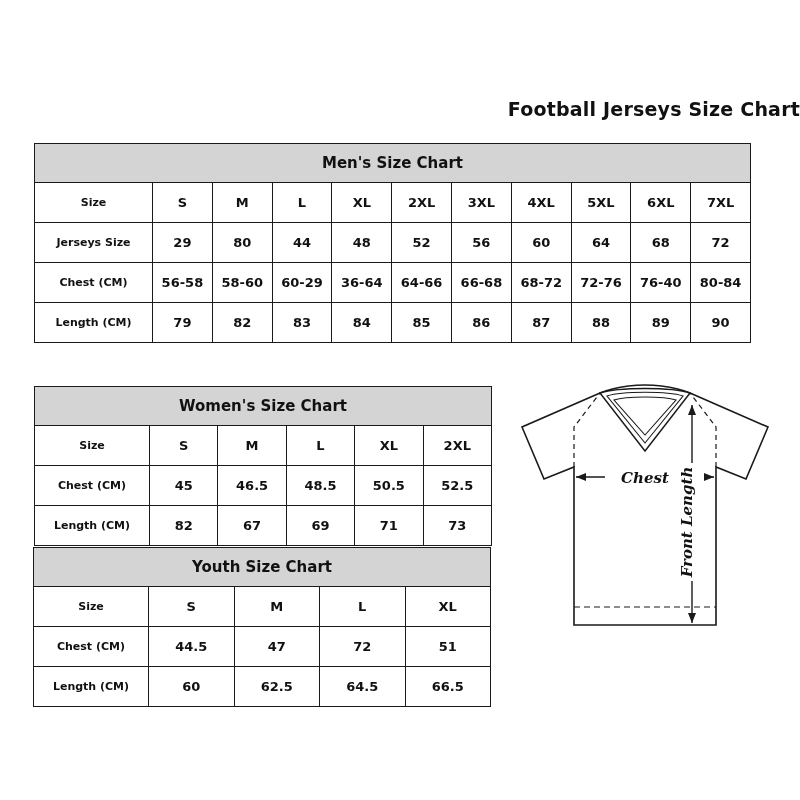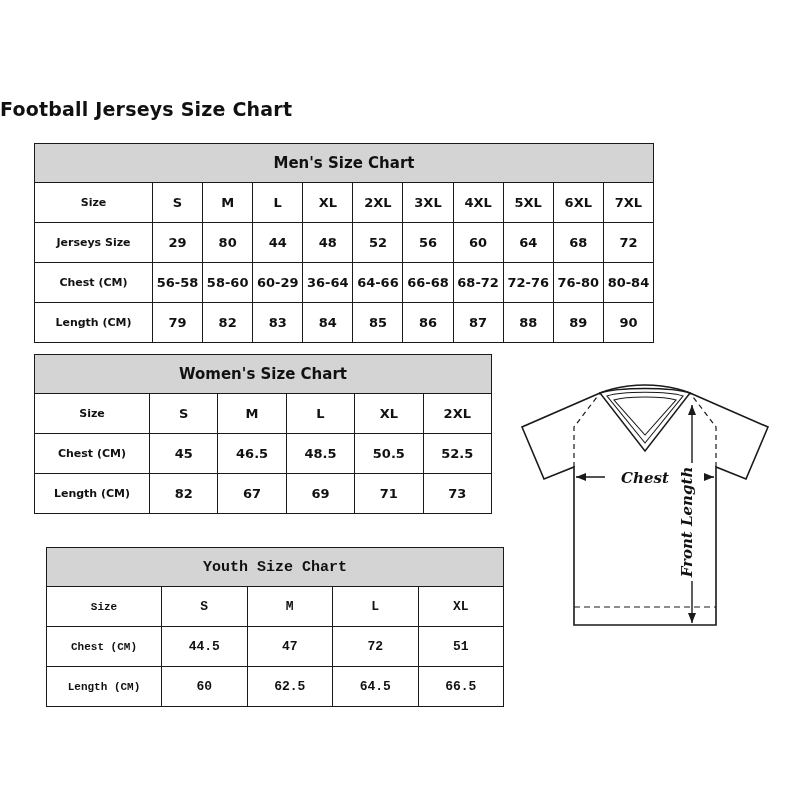--- a/index.html
+++ b/index.html
@@ -14,21 +14,21 @@
     color: #000000;
     position: relative;
     overflow: hidden;
   }
 
   .page-title {
     position: absolute;
     top: 98px;
     left: 0;
     width: 800px;
-    text-align: left;
+    text-align: right;
     font-size: 19px;
     font-weight: bold;
     letter-spacing: 0.2px;
     color: #111111;
   }
 
   table.size-table {
     border-collapse: collapse;
     table-layout: fixed;
     background: #ffffff;
@@ -57,41 +57,40 @@
     height: 39px;
   }
 
   
   #mens-table-wrap {
     position: absolute;
     left: 34px;
     top: 143px;
     width: 732px;
   }
-  #mens-table-wrap table { width: 620px; border-radius: 32px; }
+  #mens-table-wrap table { width: 717px; border-radius: 32px; }
   #mens-table-wrap col.label-col { width: 118px; }
 
   
   #womens-table-wrap {
     position: absolute;
     left: 34px;
-    top: 354px;
+    top: 386px;
     width: 448px;
     border-radius: 10px;
   }
   #womens-table-wrap table { width: 458px; }
   #womens-table-wrap col.label-col { width: 115px; }
 
   
   #youth-table-wrap {
     position: absolute;
-    left: 46px;
+    left: 33px;
     top: 547px;
     width: 458px;
-    font-family: Liberation Mono, monospace;
   }
   #youth-table-wrap table { width: 458px; }
   #youth-table-wrap col.label-col { width: 115px; }
 
   
   #shirt-diagram {
     position: absolute;
     left: 500px;
     top: 375px;
     width: 290px;
@@ -160,21 +159,21 @@
       <tr class="data-row">
         <td class="row-label">Chest (CM)</td>
         <td>56-58</td>
         <td>58-60</td>
         <td>60-29</td>
         <td>36-64</td>
         <td>64-66</td>
         <td>66-68</td>
         <td>68-72</td>
         <td>72-76</td>
-        <td>76-80</td>
+        <td>76-40</td>
         <td>80-84</td>
       </tr>
       <tr class="data-row">
         <td class="row-label">Length (CM)</td>
         <td>79</td>
         <td>82</td>
         <td>83</td>
         <td>84</td>
         <td>85</td>
         <td>86</td>

